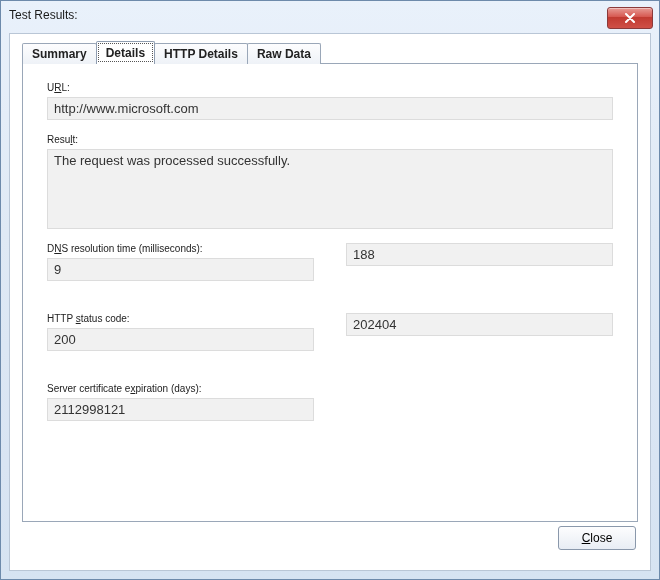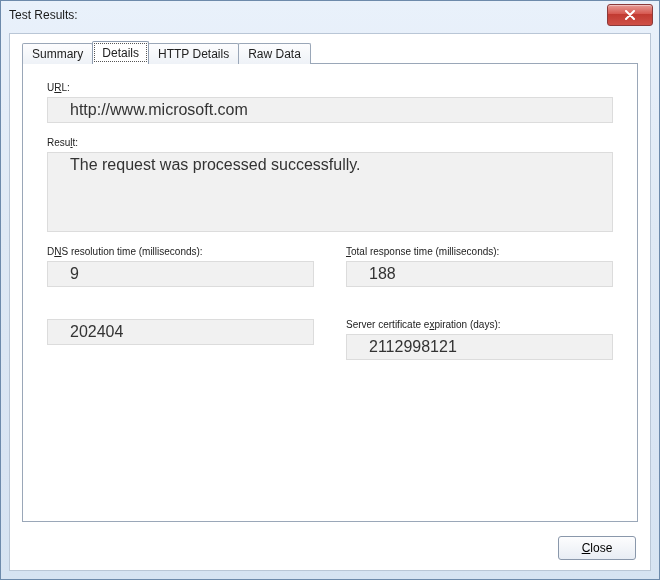--- a/index.html
+++ b/index.html
@@ -21,21 +21,21 @@
     border: 1px solid #6d8aab;
     position: relative;
   }
   .titlebar {
     height: 28px;
     line-height: 28px;
     padding-left: 8px;
     color: #1a1a1a;
     font-size: 12px;
     display: flex;
-    align-items: center;
+    align-items: flex-end;
     background: transparent;
   }
   .titlebar .title {
     flex: 1;
   }
   .close-btn {
     width: 44px;
     height: 20px;
     margin-right: 6px;
     border: 1px solid #8b3a3a;
@@ -60,20 +60,21 @@
   
   .tabstrip {
     position: absolute;
     top: 8px;
     left: 12px;
     right: 0;
     height: 22px;
     display: flex;
     align-items: flex-end;
     z-index: 2;
+    font-weight: bold;
   }
   .tab {
     height: 20px;
     line-height: 20px;
     padding: 0 9px;
     margin-right: 0px;
     border: 1px solid #9aa7b8;
     border-bottom: none;
     background: linear-gradient(to bottom, #fdfdfe, #eef2f7);
     border-top-left-radius: 2px;
@@ -110,42 +111,42 @@
   .field-label {
     color: #222;
     margin-bottom: 4px;
     font-size: 10px;
   }
   .field-label .ul { text-decoration: underline; }
   .ro-box {
     background: #f1f1f1;
     border: 1px solid #dcdcdc;
     color: #333;
-    padding: 3px 22px;
-    font-size: 16px;
+    padding: 3px 6px;
+    font-size: 13px;
     box-sizing: border-box;
   }
   .full { width: 100%; }
   .tall { height: 80px; }
   .section { margin-bottom: 14px; }
 
   .grid2 {
     display: grid;
     grid-template-columns: 1fr 1fr;
     column-gap: 28px;
     row-gap: 14px;
     gap: 32px;
   }
   .grid2 .cell {}
   .narrow .ro-box { width: 100%; }
 
   .footer {
     position: absolute;
     right: 14px;
-    bottom: 10px;
+    bottom: 20px;
   }
   .btn {
     min-width: 78px;
     height: 24px;
     border: 1px solid #8a98ab;
     border-radius: 3px;
     background: linear-gradient(to bottom, #fdfdfe, #e8edf4);
     font-size: 12px;
     cursor: pointer;
     padding: 0 14px;
@@ -187,24 +188,27 @@
       </div>
 
       <div class="grid2 narrow">
 
         <div class="cell">
           <div class="field-label"><span>D</span><span class="ul">N</span><span>S resolution time (milliseconds):</span></div>
           <div class="ro-box">9</div>
         </div>
 
         <div class="cell">
-          <div class="field-label"><span class="ul">T</span><span>otal response time (milliseconds):</span></div>
           <div class="ro-box">188</div>
         </div>
 
+        <div class="cell">
+          <div class="field-label"><span>HTTP </span><span class="ul">s</span><span>tatus code:</span></div>
+          <div class="ro-box">200</div>
+        </div>
 
         <div class="cell">
           <div class="ro-box">202404</div>
         </div>
 
         <div class="cell">
           <div class="field-label"><span>Server certificate e</span><span class="ul">x</span><span>piration (days):</span></div>
           <div class="ro-box">2112998121</div>
         </div>
 

